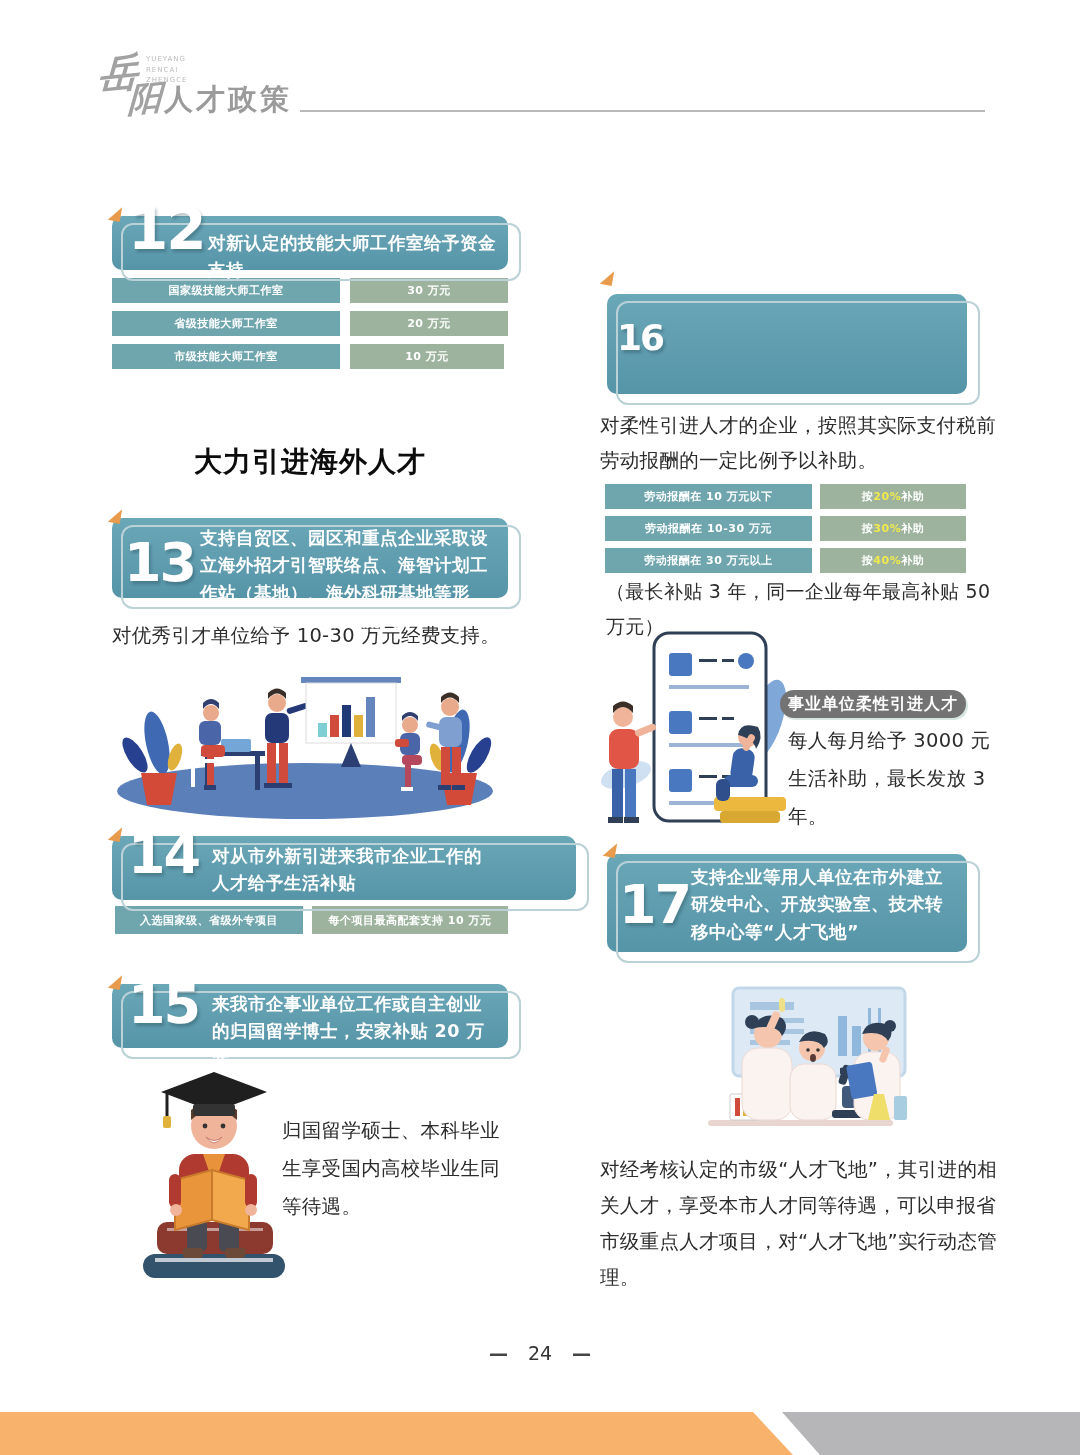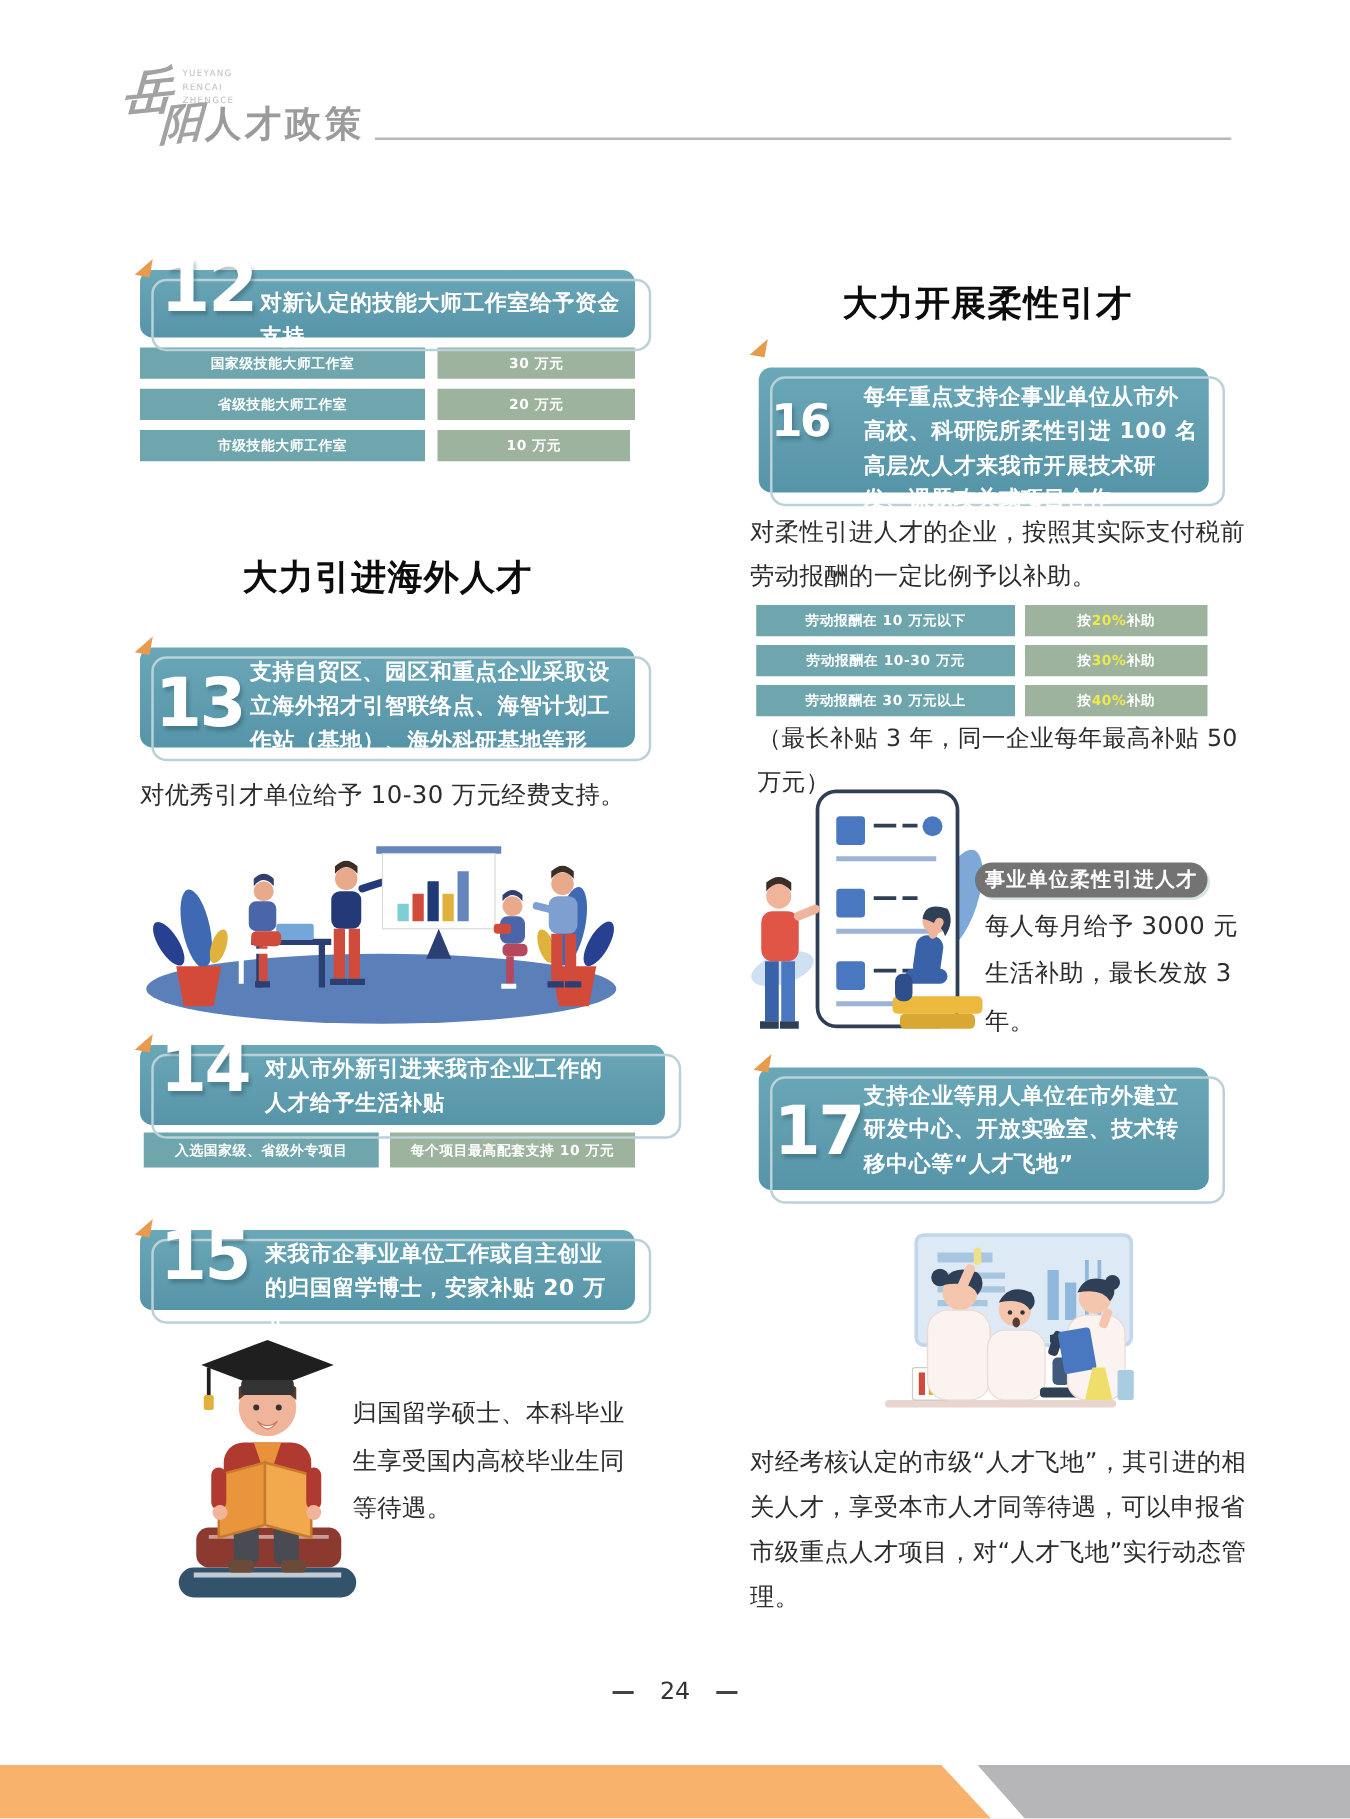--- a/index.html
+++ b/index.html
@@ -139,21 +139,21 @@
     <circle cx="345" cy="52" r="9" fill="#e9a98b"></circle>
     <path d="M336 48 q9 -11 18 0 l0 -6 q-9 -9 -18 0 z" fill="#3a2e26"></path>
     <rect x="334" y="62" width="23" height="30" rx="7" fill="#7f9fd0"></rect>
     <rect x="322" y="66" width="20" height="6" rx="3" fill="#7f9fd0" transform="rotate(14 322 66)"></rect>
     <rect x="336" y="92" width="9" height="38" fill="#d14b3d"></rect>
     <rect x="347" y="92" width="9" height="38" fill="#d14b3d"></rect>
     <rect x="333" y="130" width="13" height="5" fill="#2b3f73"></rect>
     <rect x="347" y="130" width="13" height="5" fill="#2b3f73"></rect>
   </svg>
 
-  <div class="card" style="left:112px;top:836px;width:420px;height:64px;">
+  <div class="card" style="left:112px;top:836px;width:464px;height:64px;">
     <span class="fold" style="left:-3px;top:-10px;"></span>
     <span class="num" style="left:16px;top:-8px;font-size:54px;">14</span>
     <span class="ctxt" style="left:100px;top:7px;width:285px;">对从市外新引进来我市企业工作的人才给予生活补贴</span>
   </div>
   <div class="tcell cell-teal" style="left:115px;top:906px;width:188px;height:28px;">入选国家级、省级外专项目</div>
   <div class="tcell cell-sage" style="left:312px;top:906px;width:196px;height:28px;">每个项目最高配套支持 10 万元</div>
 
   <div class="card" style="left:112px;top:984px;width:396px;height:64px;">
     <span class="fold" style="left:-3px;top:-10px;"></span>
     <span class="num" style="left:16px;top:-6px;font-size:54px;">15</span>
@@ -190,26 +190,24 @@
     <path d="M71 79 q8 7 16 0 q-8 12 -16 0 z" fill="#fff" stroke="#c97b6a"></path>
 
     <polygon points="26,34 79,14 132,34 79,54" fill="#1f1f1f"></polygon>
     <rect x="58" y="46" width="42" height="12" rx="3" fill="#333"></rect>
     <line x1="32" y1="36" x2="32" y2="58" stroke="#1f1f1f" stroke-width="3"></line>
     <rect x="28" y="58" width="8" height="12" rx="2" fill="#e0b23c"></rect>
   </svg>
 
   <div class="body-txt" style="left:282px;top:1112px;width:218px;line-height:1.95;">归国留学硕士、本科毕业生享受国内高校毕业生同等待遇。</div>
 
-  <div class="h1" style="left:590px;top:224px;width:400px;">大力开展柔性引才</div>
 
   <span class="fold" style="left:601px;top:270px;"></span>
   <div class="card" style="left:607px;top:294px;width:360px;height:100px;">
     <span class="num" style="left:10px;top:26px;font-size:36px;text-align:center;">16</span>
-    <span class="ctxt" style="left:84px;top:11px;width:268px;">每年重点支持企事业单位从市外高校、科研院所柔性引进 100 名高层次人才来我市开展技术研发、课题攻关或项目合作</span>
   </div>
 
   <div class="body-txt" style="left:600px;top:408px;width:408px;line-height:1.8;">对柔性引进人才的企业，按照其实际支付税前劳动报酬的一定比例予以补助。</div>
 
   <div class="tcell cell-teal" style="left:605px;top:484px;width:207px;">劳动报酬在 10 万元以下</div>
   <div class="tcell cell-sage" style="left:820px;top:484px;width:146px;">
     <span>按 </span>
       <span class="pct">20%</span>
       <span> 补助</span>
   </div>

